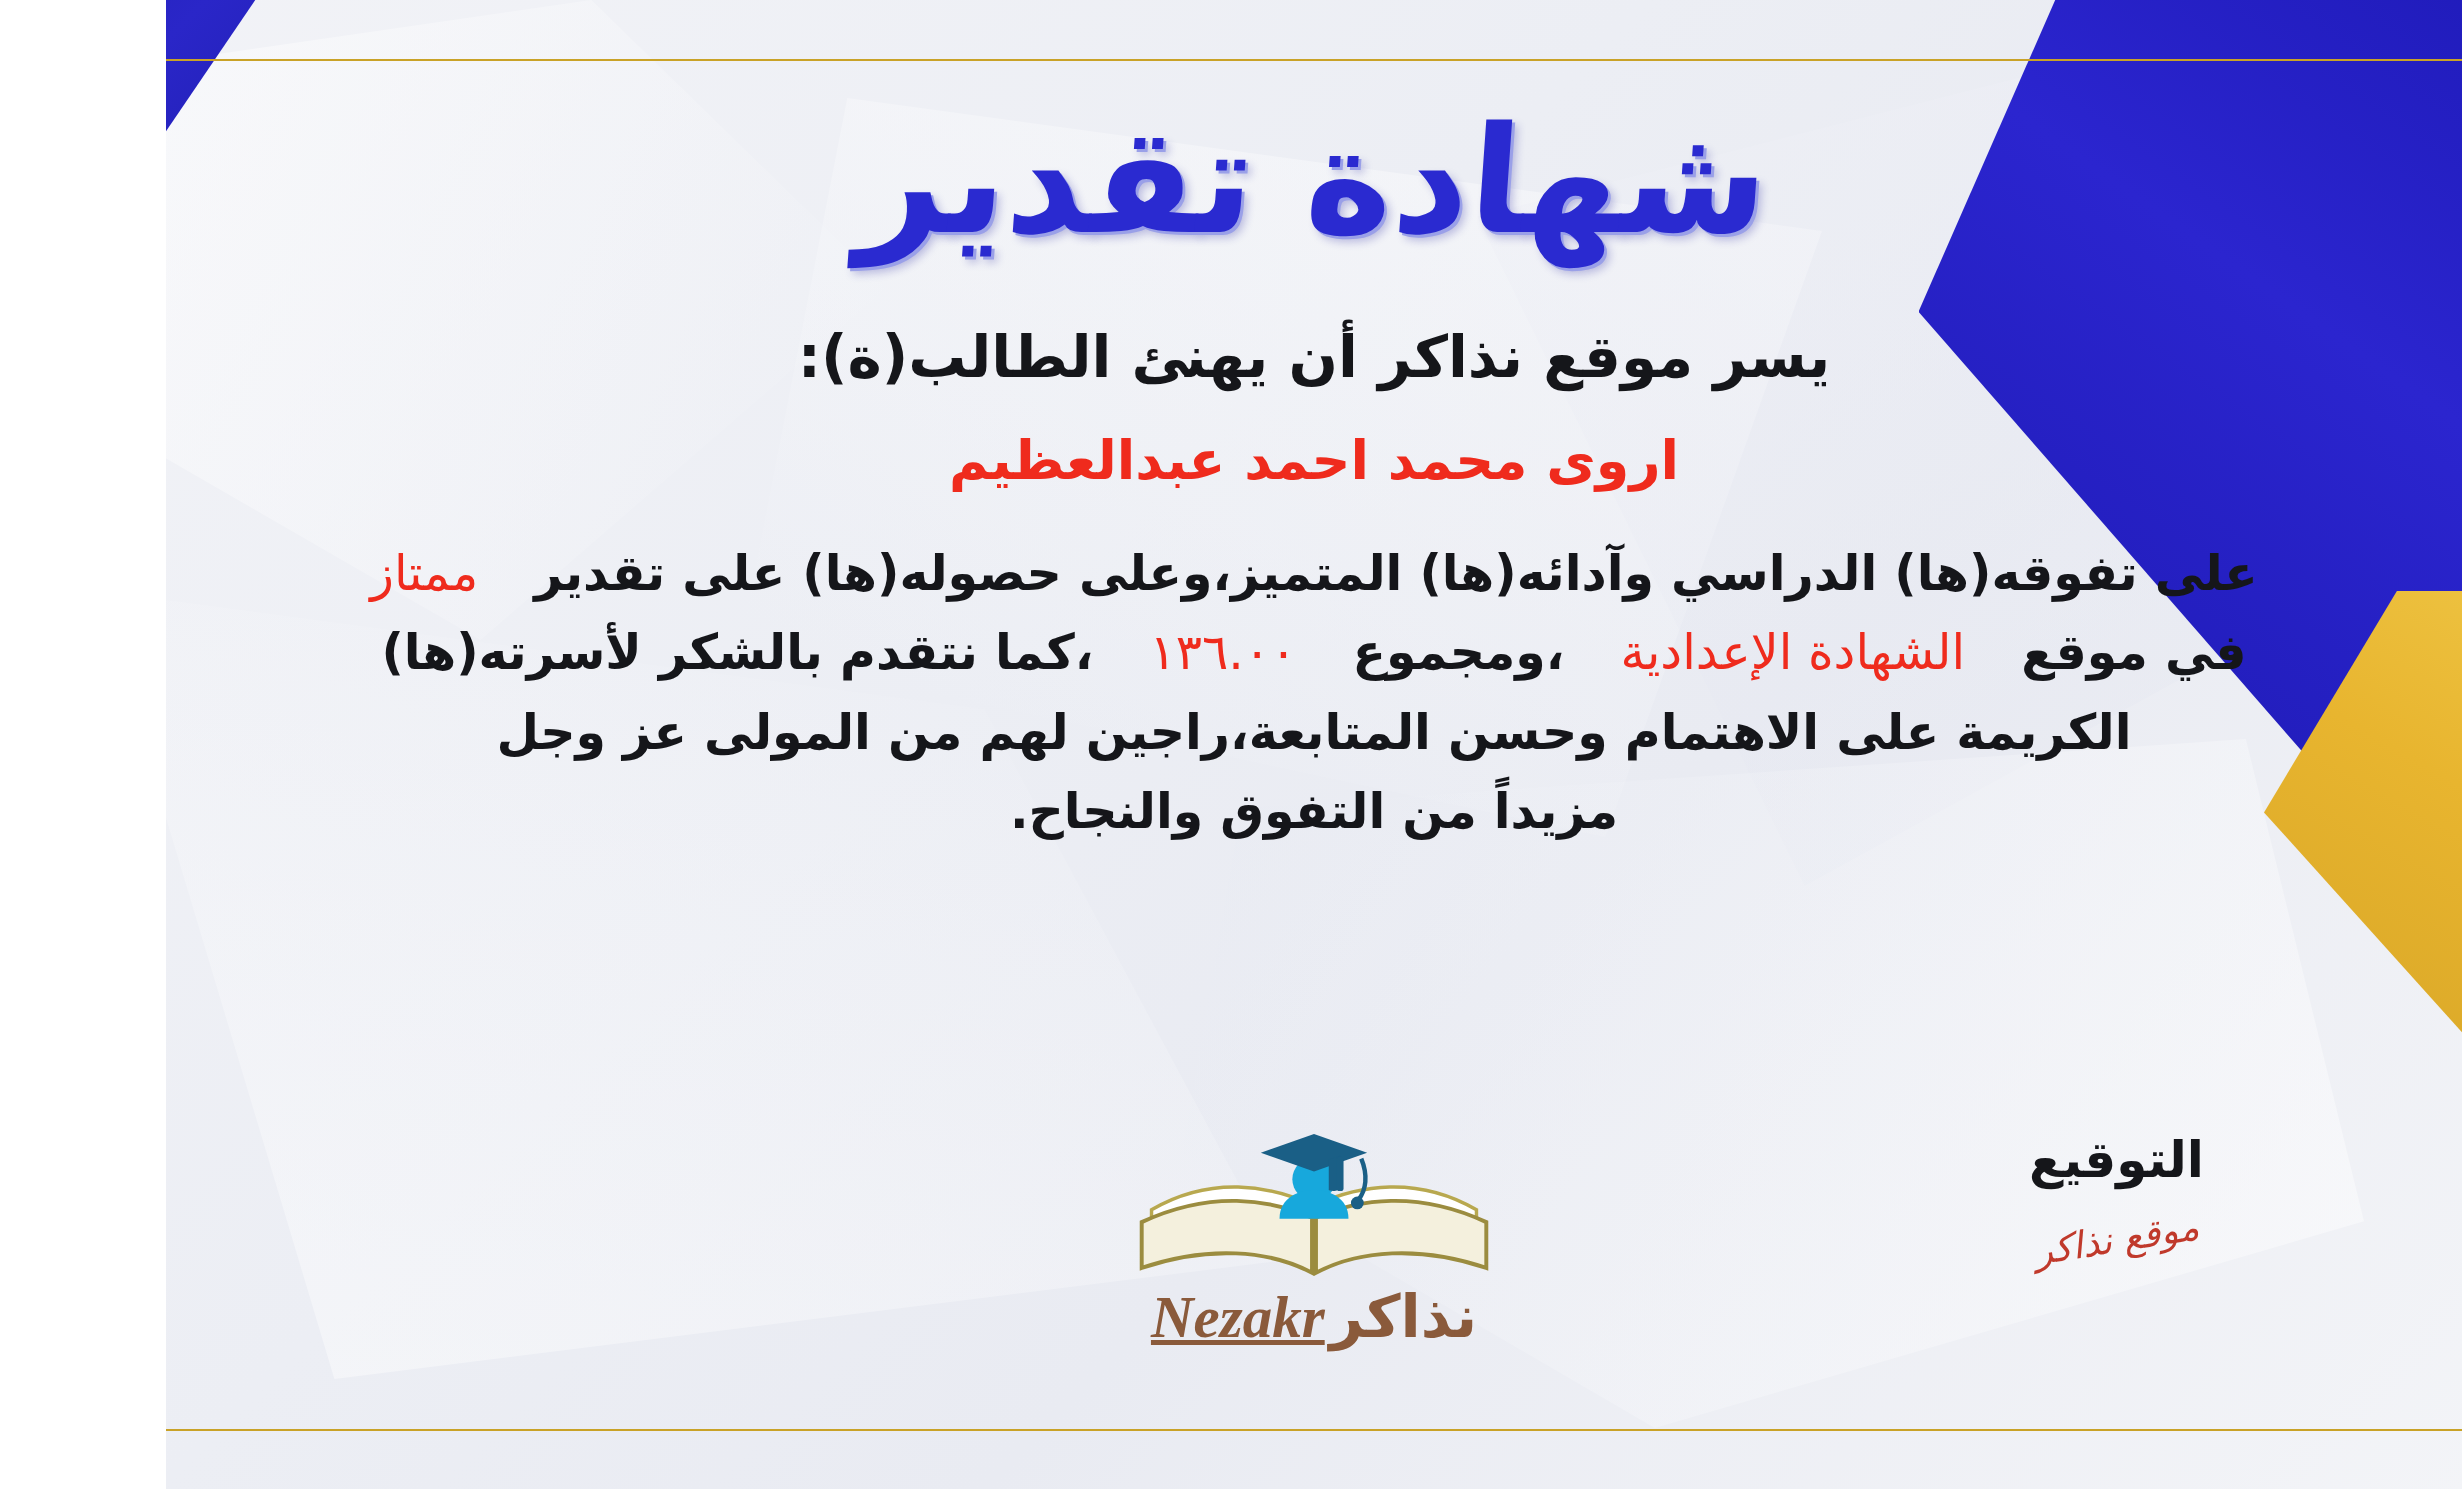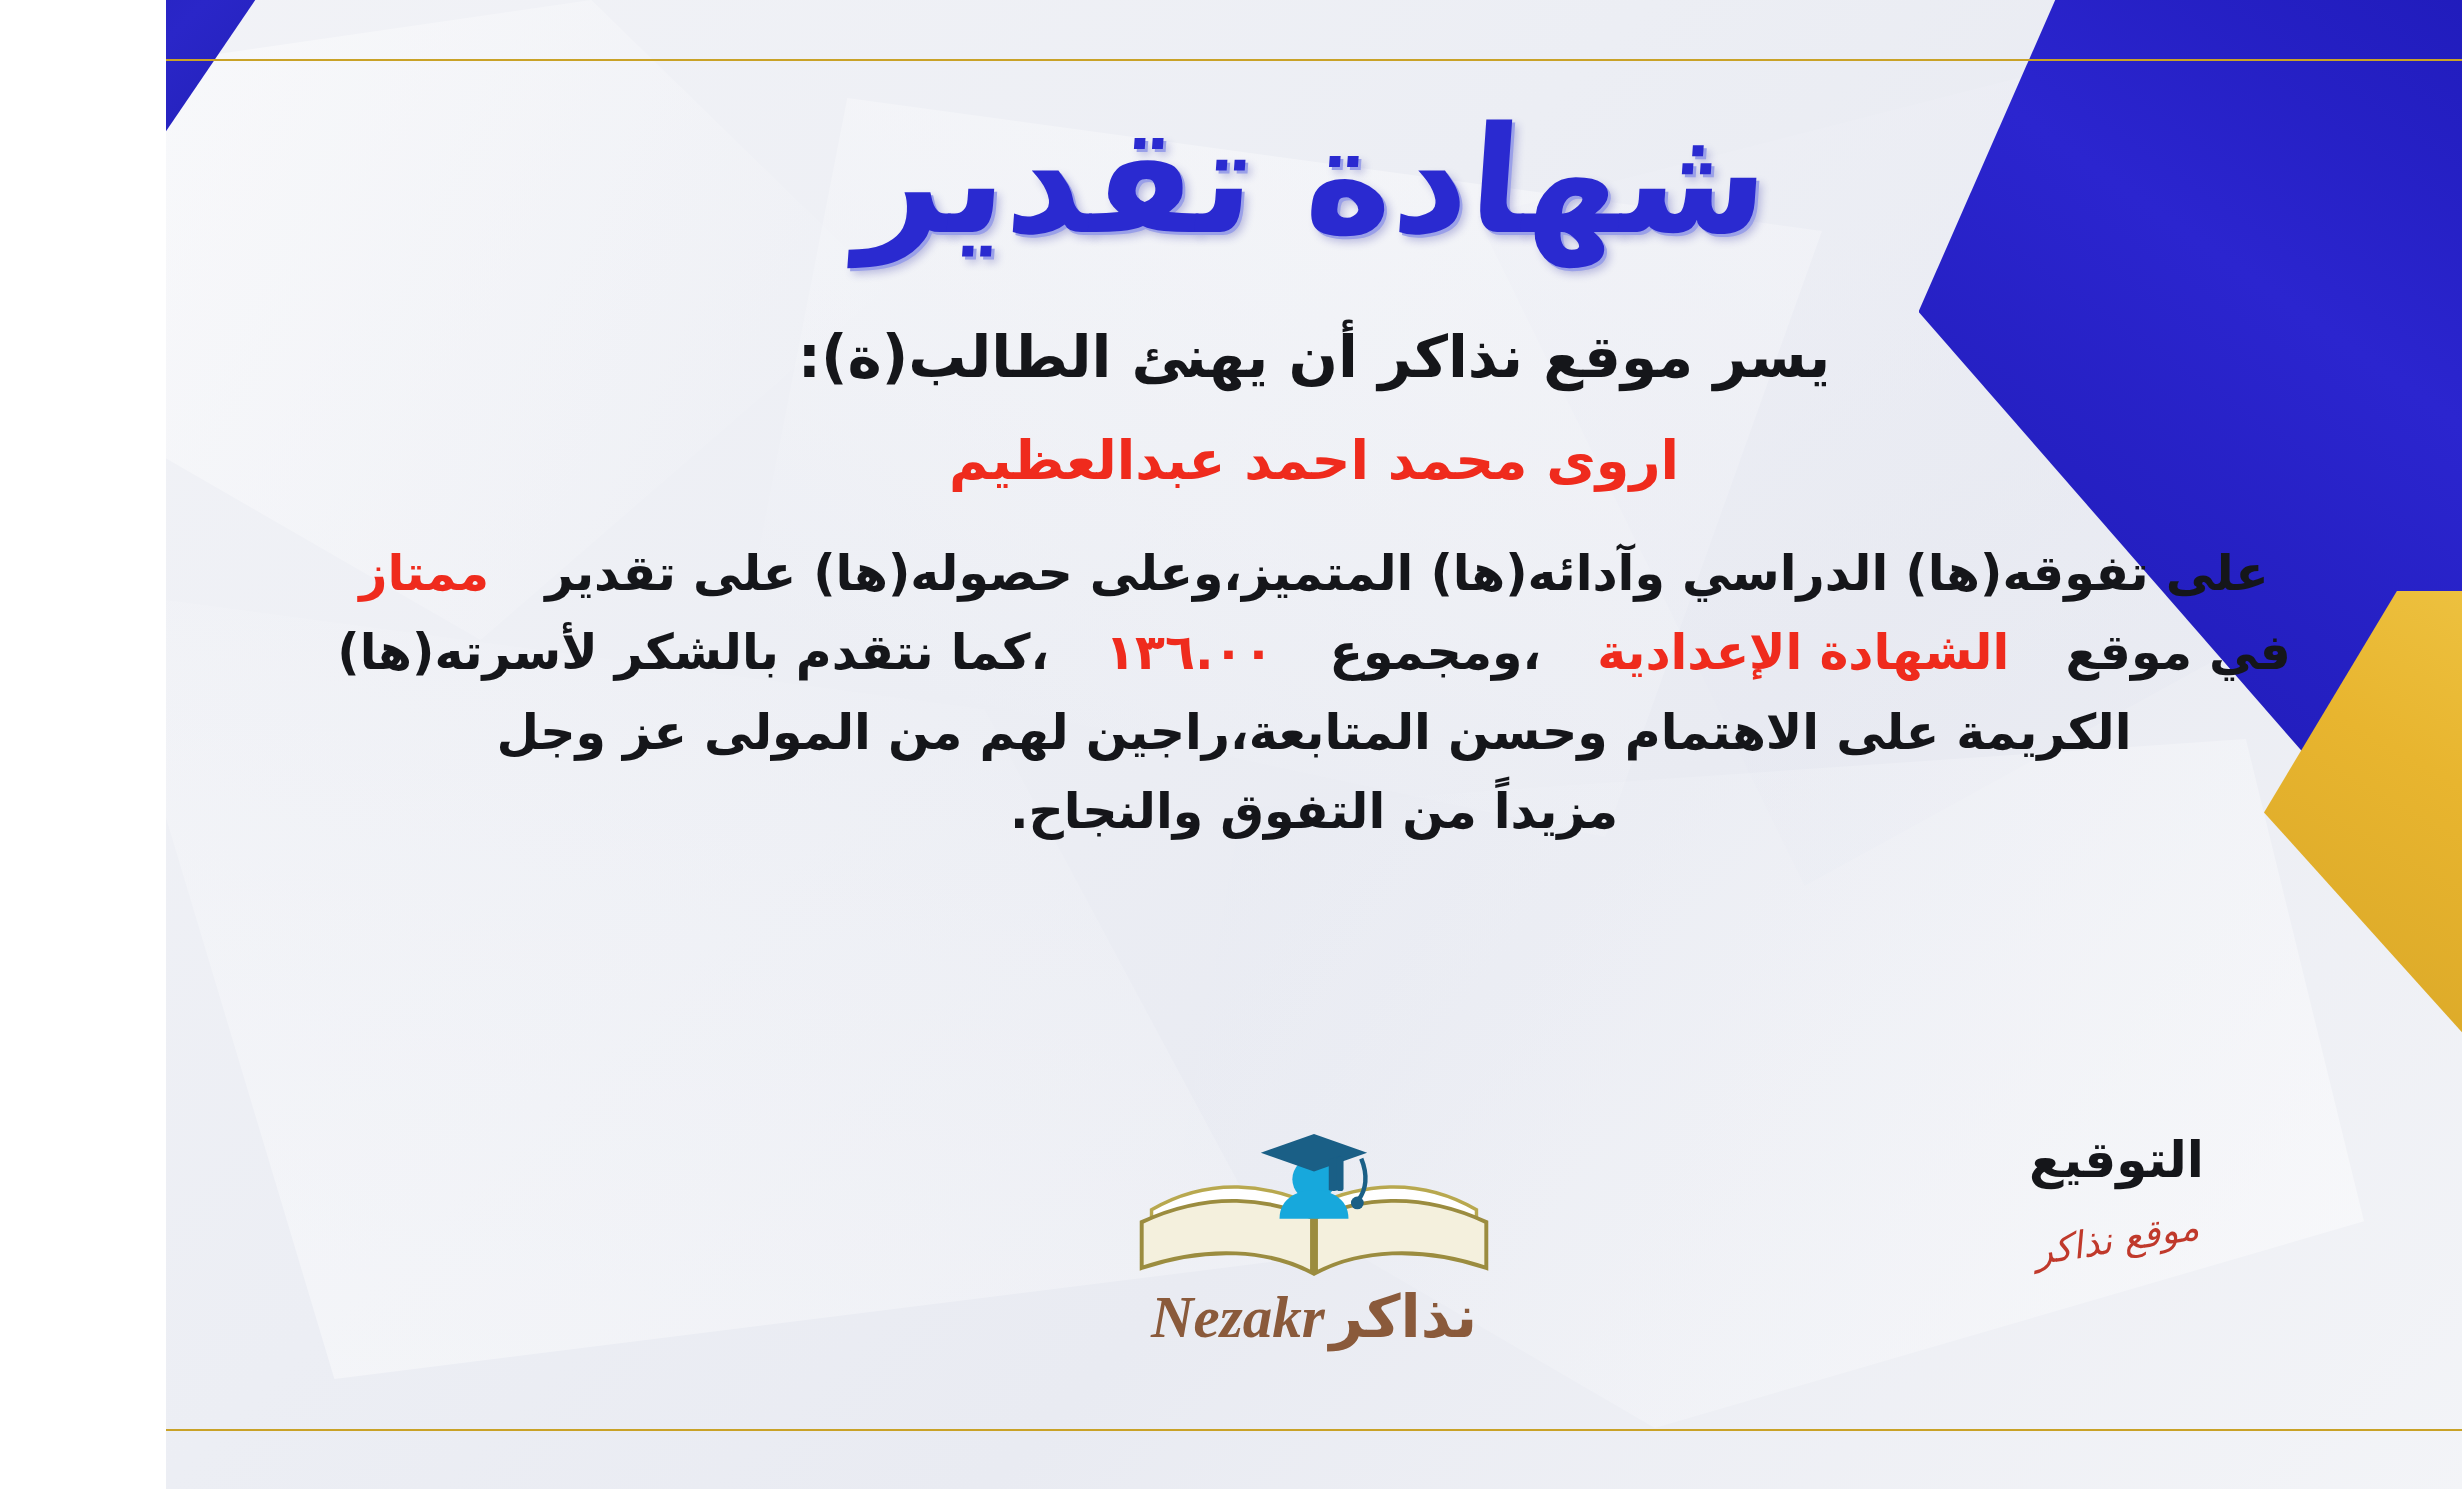--- a/index.html
+++ b/index.html
@@ -165,21 +165,21 @@
     margin-top: 42px;
     font-size: 49px;
     line-height: 1.62;
     color: #15161a;
     font-weight: 600;
     padding: 0 14.8px;
   }
 
   .hl {
     color: #ef2b1d;
-    font-weight: 700;
+    font-weight: 400;
   }
   .gap {
     display: inline-block;
     width: 39px;
   }
 
   
   .footer {
     position: absolute;
     left: 0;
@@ -231,20 +231,21 @@
     letter-spacing: 0px;
     display: flex;
     align-items: baseline;
     gap: 4.9px;
     direction: rtl;
   }
   .logo-word .lat {
     font-family: "Liberation Serif", serif;
     font-style: italic;
     color: #8a5a3b;
+    text-decoration: underline;
   }
 </style>
 </head>
 <body>
 
 <div class="certificate">
 
   <div class="poly poly-a"></div>
   <div class="poly poly-b"></div>
   <div class="poly poly-c"></div>

